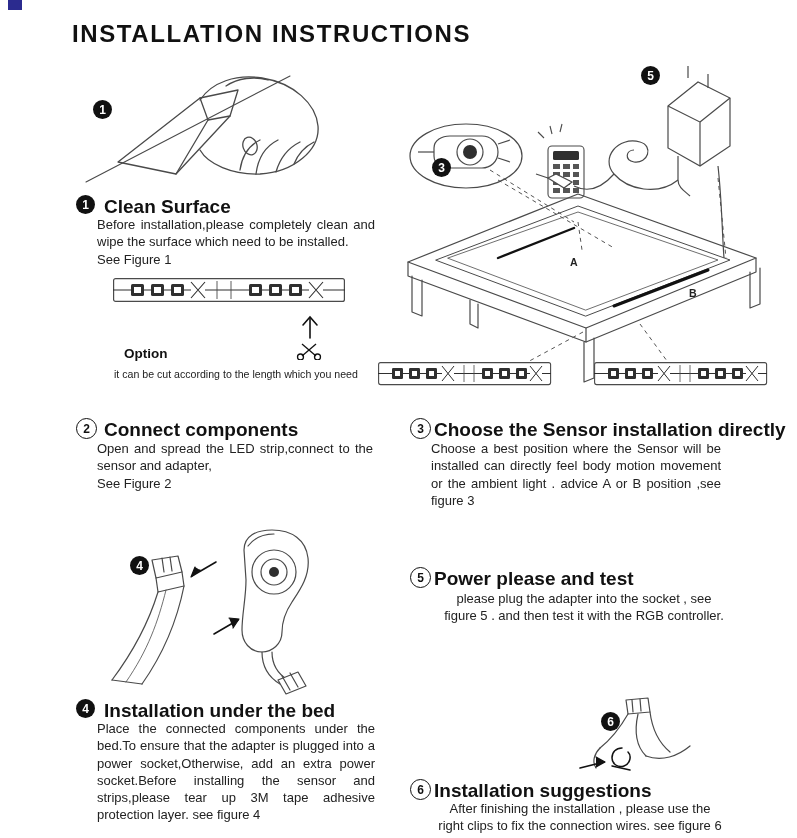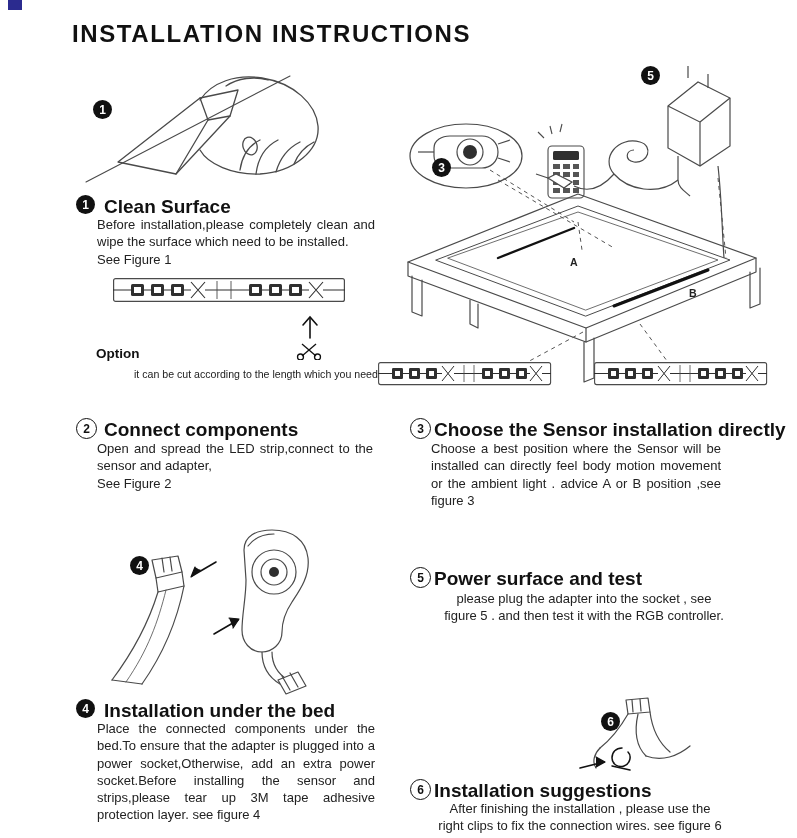--- a/index.html
+++ b/index.html
@@ -159,22 +159,22 @@
       </g>
       <g stroke="#111" stroke-width="1.3" fill="none">
         <path d="M12 36 L26 48"></path>
         <path d="M26 36 L12 48"></path>
         <circle cx="10.5" cy="49" r="3"></circle>
         <circle cx="27.5" cy="49" r="3"></circle>
       </g>
     </svg>
   </div>
 
-  <div class="caption-strong" style="left:96px; top:346px;">Option</div>
-  <div class="caption-small" style="left:114px; top:368px; width:270px;margin-left:20px;">it can be cut according to the length which you need</div>
+  <div class="caption-strong" style="left:124px; top:346px;">Option</div>
+  <div class="caption-small" style="left:114px; top:368px; width:270px;">it can be cut according to the length which you need</div>
 
   <div class="bullet outline" style="left:76px; top:418px;">2</div>
   <div class="step-head" style="left:104px; top:419px;">Connect components</div>
   <div class="step-body" style="left:97px; top:440px; width:276px; white-space:pre-line;">Open and spread  the LED strip,connect  to the sensor and adapter,
 See Figure  2</div>
 
   <div class="art" style="left:378px; top:62px;">
     <svg width="412" height="330" viewBox="0 0 412 330">
       <g fill="none" stroke="#4a4a4a" stroke-width="1.2" stroke-linejoin="round" stroke-linecap="round">
 
@@ -348,21 +348,21 @@
       </g>
     </svg>
   </div>
   <div class="bullet" style="left:130px; top:556px;">4</div>
 
   <div class="bullet" style="left:76px; top:699px;">4</div>
   <div class="step-head" style="left:104px; top:700px;">Installation under the bed</div>
   <div class="step-body" style="left:97px; top:720px; width:278px;">Place  the  connected  components  under  the bed.To ensure that the adapter is plugged into a power socket,Otherwise,  add  an  extra  power socket.Before    installing    the    sensor    and strips,please tear up 3M tape adhesive protection layer. see figure 4</div>
 
   <div class="bullet outline" style="left:410px; top:567px;">5</div>
-  <div class="step-head" style="left:434px; top:568px;">Power surface and test</div>
+  <div class="step-head" style="left:434px; top:568px;">Power please and test</div>
   <div class="step-body" style="left:440px; top:590px; width:288px; text-align:center;">please plug the adapter into the socket , see figure 5 . and then test it with the RGB controller.</div>
 
   <div class="art" style="left:566px; top:696px;">
     <svg width="160" height="86" viewBox="0 0 160 86">
       <g fill="none" stroke="#4a4a4a" stroke-width="1.2" stroke-linecap="round" stroke-linejoin="round">
 
         <path d="M60 4 L82 2 L84 16 L62 18 Z" fill="#fff"></path>
         <path d="M66 4 L67 16 M74 3 L75 15"></path>
 
         <path d="M62 18 C54 32 44 44 34 52"></path>

